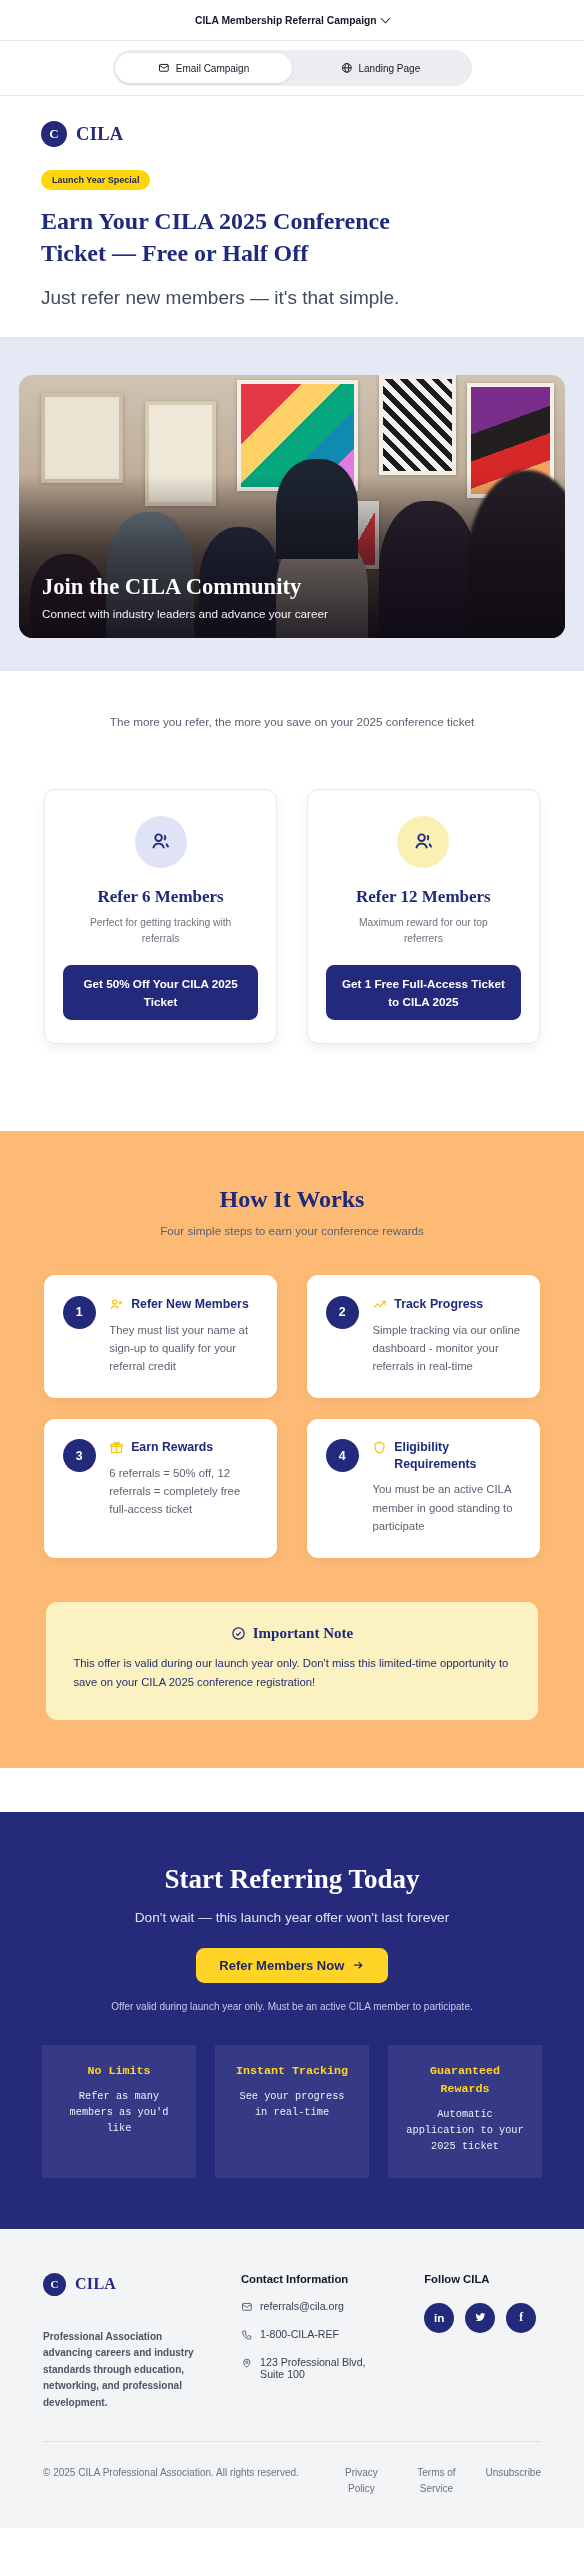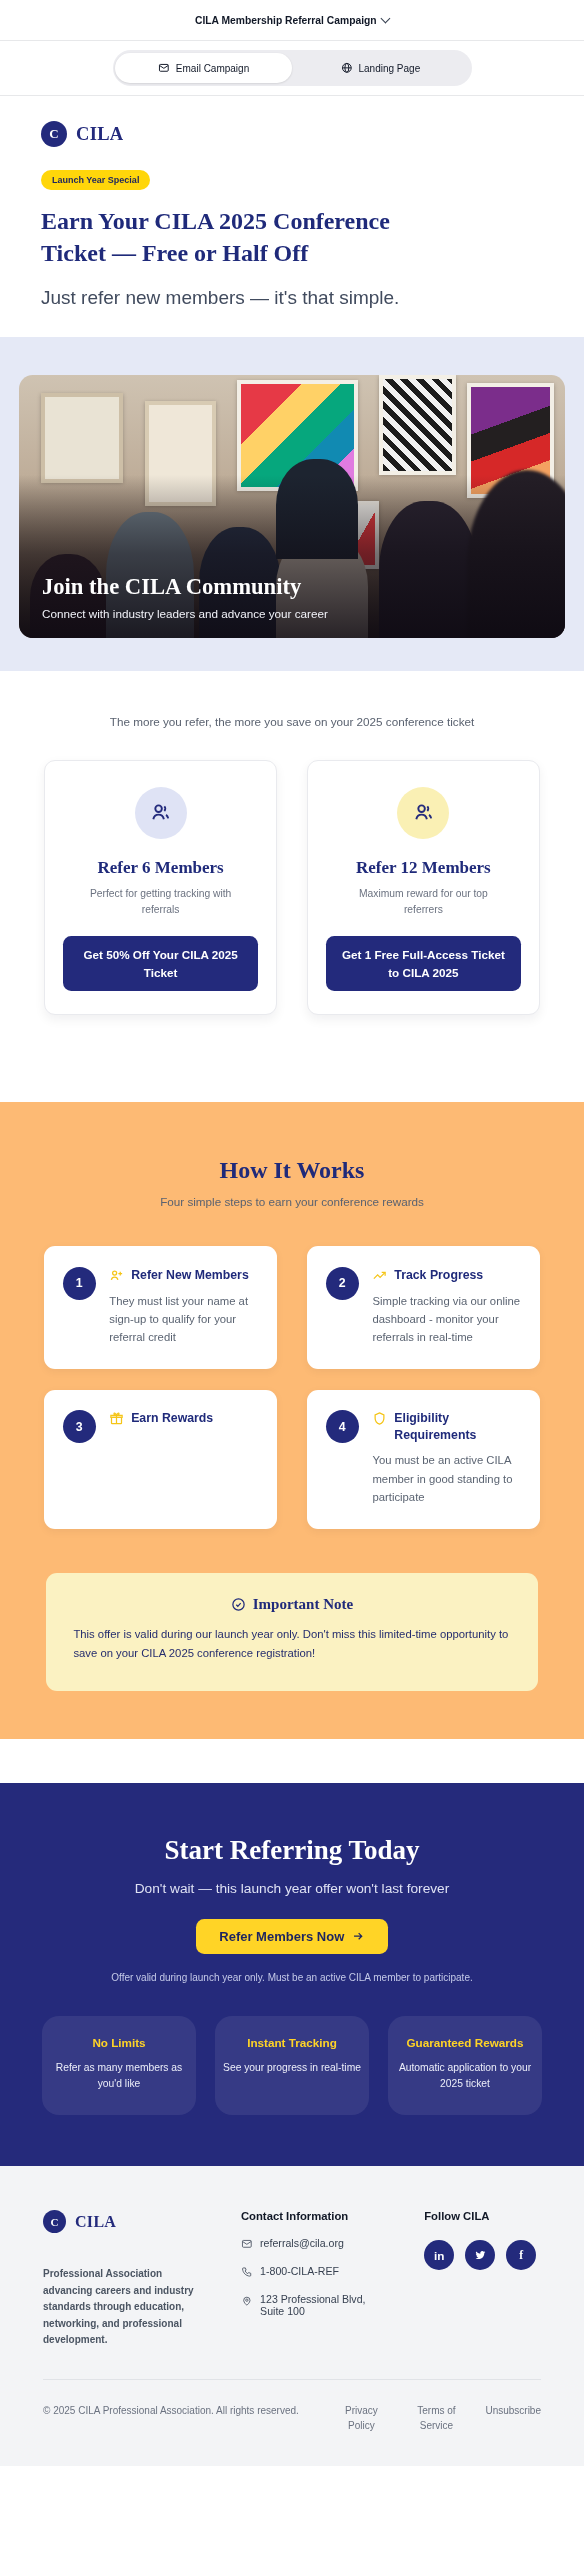--- a/index.html
+++ b/index.html
@@ -62,21 +62,21 @@
   .hero-shade { position:absolute; inset:0;
                 background:linear-gradient(180deg,rgba(18,13,22,0) 38%,rgba(14,10,18,.55) 68%,rgba(12,8,16,.85) 100%); }
   .hero-text { position:absolute; left:23px; right:23px; bottom:18px; color:#fff; }
   .hero-title { font-size:22.6px; font-weight:700; }
   .hero-caption { margin-top:6.9px; font-size:11.7px; color:#f1f2f8; }
 
   
   .rewards { text-align:center; padding-top:33px; }
   .h2 { font-size:24px; font-weight:700; color:#1f2a7a; }
   .section-sub { margin-top:11px; font-size:11.7px; color:#5a6270; }
-  .reward-cards { display:flex; gap:29.5px; justify-content:center; padding:14px 44px; margin-top:18px; }
+  .reward-cards { display:flex; gap:29.5px; justify-content:center; padding:14px 44px; margin-top:47px; }
   .reward-card { flex:1; background:#fff; border:0.7px solid #e9eaee; border-radius:11px;
                  box-shadow:0 4.1px 11px rgba(17,24,39,.06); padding:26px 18px 23px; text-align:center; }
   .reward-icon { width:52px; height:52px; border-radius:50%; margin:0 auto; display:flex; align-items:center; justify-content:center; }
   .reward-icon.lav { background:#dfe3f5; }
   .reward-icon.yel { background:#faf0b4; }
   .reward-icon svg { width:23px; height:23px; stroke:#232a7c; fill:none; stroke-width:2; }
   .reward-title { margin-top:19px; font-family:"Liberation Serif", serif; font-size:17px; font-weight:700; color:#1f2a7a; }
   .reward-desc { margin-top:8.2px; font-size:10.3px; line-height:1.55; color:#6b7280; max-width:165px; margin-left:auto; margin-right:auto; }
   .reward-btn { margin-top:18px; width:100%; background:#232a7c; color:#fff; border:none; cursor:pointer;
                 font-family:"Liberation Sans", sans-serif;
@@ -105,21 +105,21 @@
   .cta { margin-top:44px; background:#252a7b; color:#fff; text-align:center; padding:52px 21px 51px; }
   .cta-title { font-size:27px; font-weight:700; color:#ffffff; }
   .cta-sub { margin-top:15px; font-size:13.7px; color:#dfe2f4; }
   .cta-btn { margin-top:23px; background:#ffd426; color:#1d255f; border:none; cursor:pointer;
              font-family:"Liberation Sans", sans-serif;
              font-size:13px; font-weight:700; padding:10.3px 23px; border-radius:8.2px;
              display:inline-flex; align-items:center; gap:8.2px; }
   .cta-btn svg { width:12.3px; height:12.3px; stroke:#1d255f; fill:none; stroke-width:2.4; }
   .cta-fine { margin-top:18px; font-size:10px; color:#c4c9e8; }
   .cta-feats { display:flex; gap:19px; margin:33px 21px 0; }
-  .feat { flex:1; background:rgba(255,255,255,.08); border-radius:17px; padding:18px 1px 23px; }
+  .feat { flex:1; background:rgba(255,255,255,.08); border-radius:0; padding:18px 18px 23px;font-family:Liberation Mono, monospace; }
   .feat-title { font-size:11.7px; font-weight:700; color:#ffd426; line-height:1.5; }
   .feat-desc { margin-top:8.2px; font-size:10.3px; line-height:1.55; color:#eceef9; }
 
   
   .footer { background:#f3f4f6; padding:44px 43px 32px; }
   .foot-cols { display:flex; gap:30px; }
   .foot-col1 { flex:1.15; }
   .foot-col2 { flex:1.05; }
   .foot-col3 { flex:.8; }
   .foot-about { margin-top:33px; font-size:10px; line-height:1.65; color:#4b5563; max-width:158px;font-weight:bold; }
@@ -275,20 +275,21 @@
         <div class="step-num">3</div>
         <div>
           <div class="step-head">
             <svg viewBox="0 0 24 24">
                 <rect x="4" y="10" width="16" height="10" rx="1"></rect>
                 <path d="M3 7h18v3H3zM12 7v13"></path>
                 <path d="M12 7c-1.5 0-4-.6-4-2.6C8 2.6 11 3 12 7zM12 7c1.5 0 4-.6 4-2.6C16 2.6 13 3 12 7z"></path>
               </svg>
             <span class="step-title">Earn Rewards</span>
           </div>
+          <div class="step-desc">6 referrals = 50% off, 12 referrals = completely free full-access ticket</div>
         </div>
       </div>
 
       <div class="step-card">
         <div class="step-num">4</div>
         <div>
           <div class="step-head">
             <svg viewBox="0 0 24 24">
                 <path d="M12 3l7 3.2v5.4c0 4.6-3 7.9-7 9.4-4-1.5-7-4.8-7-9.4V6.2z"></path>
               </svg>

